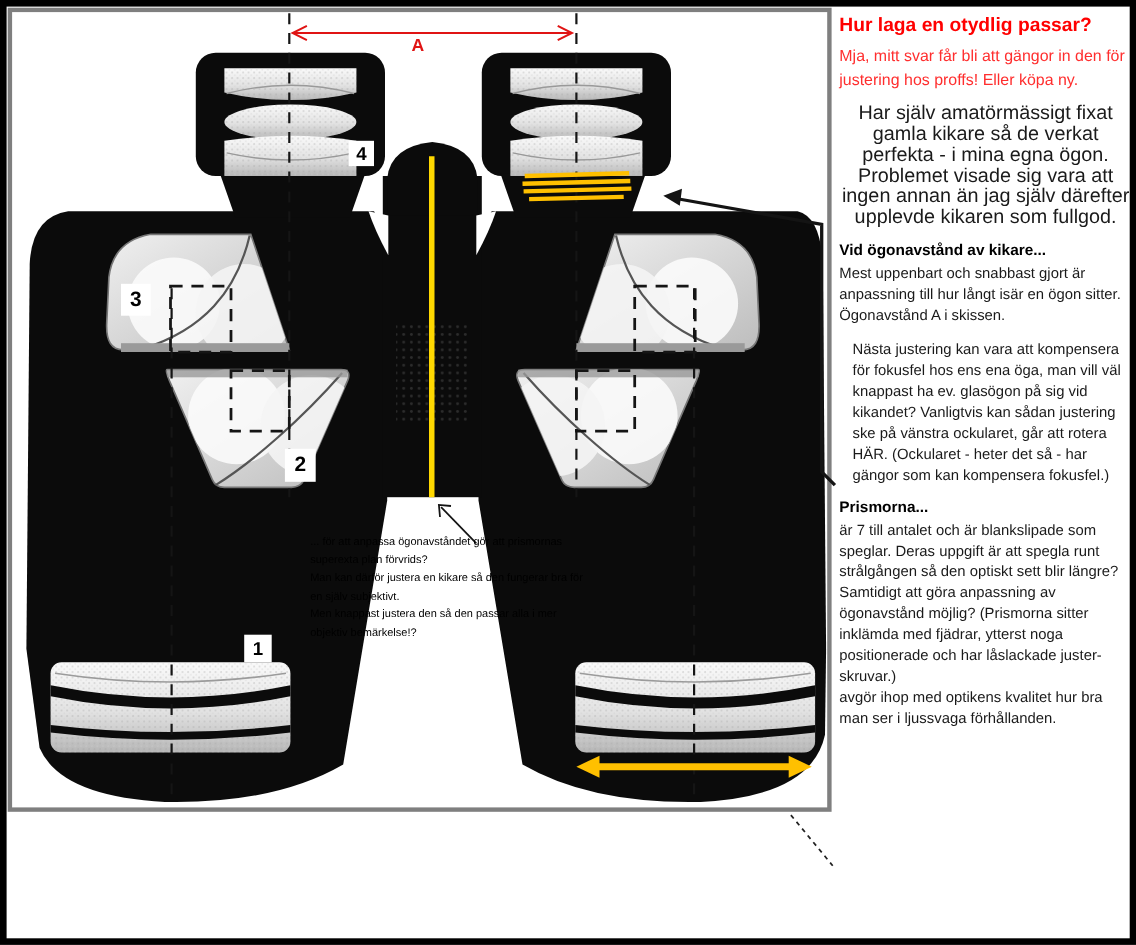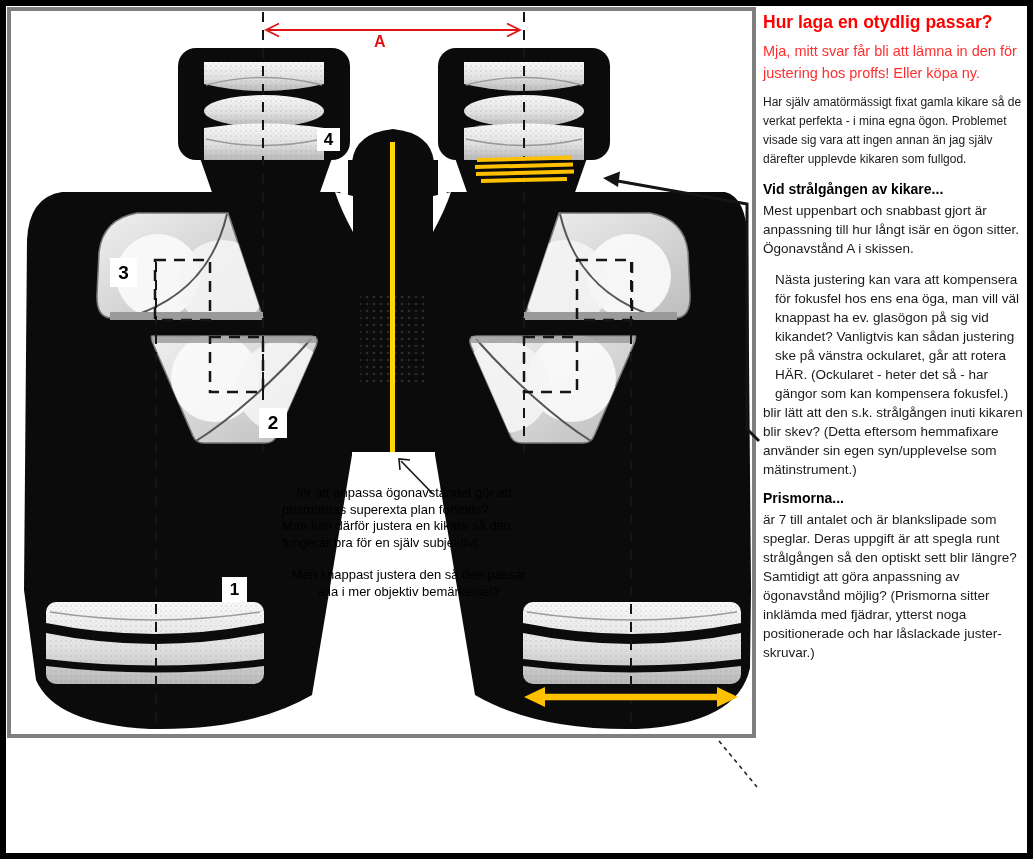--- a/index.html
+++ b/index.html
@@ -16,29 +16,29 @@
   }
   #lbl4 { left:317px; top:128px; width:23px; height:23px; font-size:17px; line-height:23px; }
   #lbl3 { left:110px; top:258px; width:27px; height:29px; font-size:19px; line-height:29px; }
   #lbl2 { left:259px; top:408px; width:28px; height:30px; font-size:19px; line-height:30px; }
   #lbl1 { left:222px; top:577px; width:25px; height:25px; font-size:17px; line-height:25px; }
   #lblA { position:absolute; left:374px; top:33px; color:#e01414; font-weight:bold; font-size:16px; }
 
   
   .center-note { position:absolute; left:282px; top:476px; width:254px; color:#000; }
   .center-note h2 { margin:0; font-size:15.5px; font-weight:bold; }
-  .center-note p { margin:9px 0 0; font-size:13px; line-height:16.5px; white-space:pre-wrap; }
+  .center-note p { margin:9px 0 0; font-size:10px; line-height:16.5px; white-space:pre-wrap; }
   .center-note p.second { margin-top:0; }
-  .center-note p.third { margin-top:16px;text-align:center; }
+  .center-note p.third { margin-top:0; }
 
   
   .rc { position:absolute; left:763px; top:10px; width:266px; color:#1a1a1a; }
   .rc .title { margin:2px 0 8px; font-size:17.5px; font-weight:bold; color:#ff0000; }
   .rc .lead-red { margin:0 0 0; font-size:14.5px; line-height:21.5px; color:#ff2e2e; white-space:pre-wrap; }
-  .rc .lead-black { margin:9px 0 11px; font-size:12px; line-height:19px; white-space:pre-wrap; }
+  .rc .lead-black { margin:9px 0 11px; font-size:18px; line-height:19px; white-space:pre-wrap;text-align:center; }
   .rc h3 { margin:10px 0 3px; font-size:14px; line-height:18px; font-weight:bold; color:#000; }
   .rc p { margin:0; font-size:13.5px; line-height:19px; white-space:pre-wrap; }
   .rc p.gap { margin-top:12px;margin-left:12px; }
 </style>
 </head>
 <body>
 
 <div class="page">
 
   <svg class="scene" width="1033" height="859" viewBox="0 0 1033 859">
@@ -216,27 +216,27 @@
   <div class="part-lbl" id="lbl1">1</div>
 
   <div class="center-note">
     <p>... för att anpassa ögonavståndet gör att prismornas superexta plan förvrids?</p>
     <p class="second">Man kan därför justera en kikare så den fungerar bra för en själv subjektivt.</p>
     <p class="third">Men knappast justera den så den passar alla i mer objektiv bemärkelse!?</p>
   </div>
 
   <div class="rc">
     <div class="title">Hur laga en otydlig passar?</div>
-    <p class="lead-red">Mja, mitt svar får bli att lämna in den för justering hos proffs! Eller köpa ny.</p>
+    <p class="lead-red">Mja, mitt svar får bli att gängor in den för justering hos proffs! Eller köpa ny.</p>
     <p class="lead-black">Har själv amatörmässigt fixat gamla kikare så de verkat perfekta - i mina egna ögon. Problemet visade sig vara att ingen annan än jag själv därefter upplevde kikaren som fullgod.</p>
 
-    <h3>Vid strålgången av kikare...</h3>
+    <h3>Vid ögonavstånd av kikare...</h3>
     <p>Mest uppenbart och snabbast gjort är anpassning till hur långt isär en ögon sitter. Ögonavstånd A i skissen.</p>
     <p class="gap">Nästa justering kan vara att kompensera för fokusfel hos ens ena öga, man vill väl knappast ha ev. glasögon på sig vid kikandet? Vanligtvis kan sådan justering ske på vänstra ockularet, går att rotera HÄR. (Ockularet - heter det så - har gängor som kan kompensera fokusfel.)</p>
 
-    <p>blir lätt att den s.k. strålgången inuti kikaren blir skev? (Detta eftersom hemmafixare använder sin egen syn/upplevelse som mätinstrument.)</p>
 
     <h3>Prismorna...</h3>
     <p>är 7 till antalet och är blankslipade som speglar. Deras uppgift är att spegla runt strålgången så den optiskt sett blir längre? Samtidigt att göra anpassning av ögonavstånd möjlig? (Prismorna sitter inklämda med fjädrar, ytterst noga positionerade och har låslackade juster-skruvar.)</p>
 
+    <p>avgör ihop med optikens kvalitet hur bra man ser i ljussvaga förhållanden.</p>
   </div>
 
 </div>
 
 </body></html>

